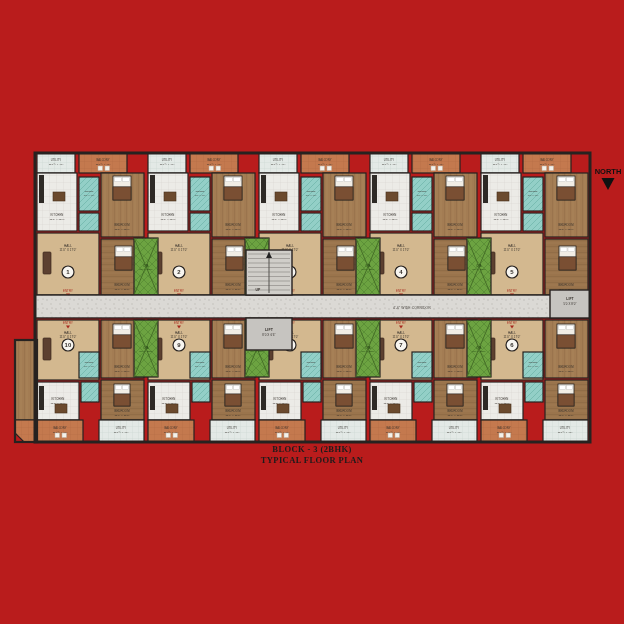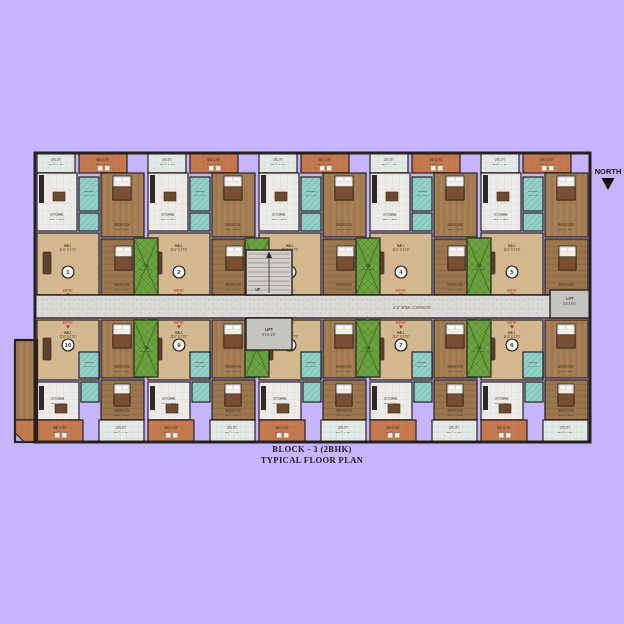--- a/index.html
+++ b/index.html
@@ -1,17 +1,17 @@
 <!DOCTYPE html>
 <html><head>
 <meta charset="utf-8">
 <style>
   html,body{margin:0;padding:0;background:#ffffff;width:624px;height:624px;overflow:hidden;
     font-family:"Liberation Sans",sans-serif;}
-  #stage{position:relative;width:624px;height:624px;background:#c4b5fd;}
+  #stage{position:relative;width:624px;height:624px;background:#b91c1c;}
   svg{display:block;}
   .caption{font-family:"Liberation Serif",serif;font-weight:bold;fill:#1c1c1c;}
   .north{font-family:"Liberation Sans",sans-serif;font-weight:bold;fill:#111;}
 </style>
 </head>
 <body>
 <div id="stage">
 
 <svg id="plan-svg" width="624" height="624" viewBox="0 0 624 624">
   <defs>

